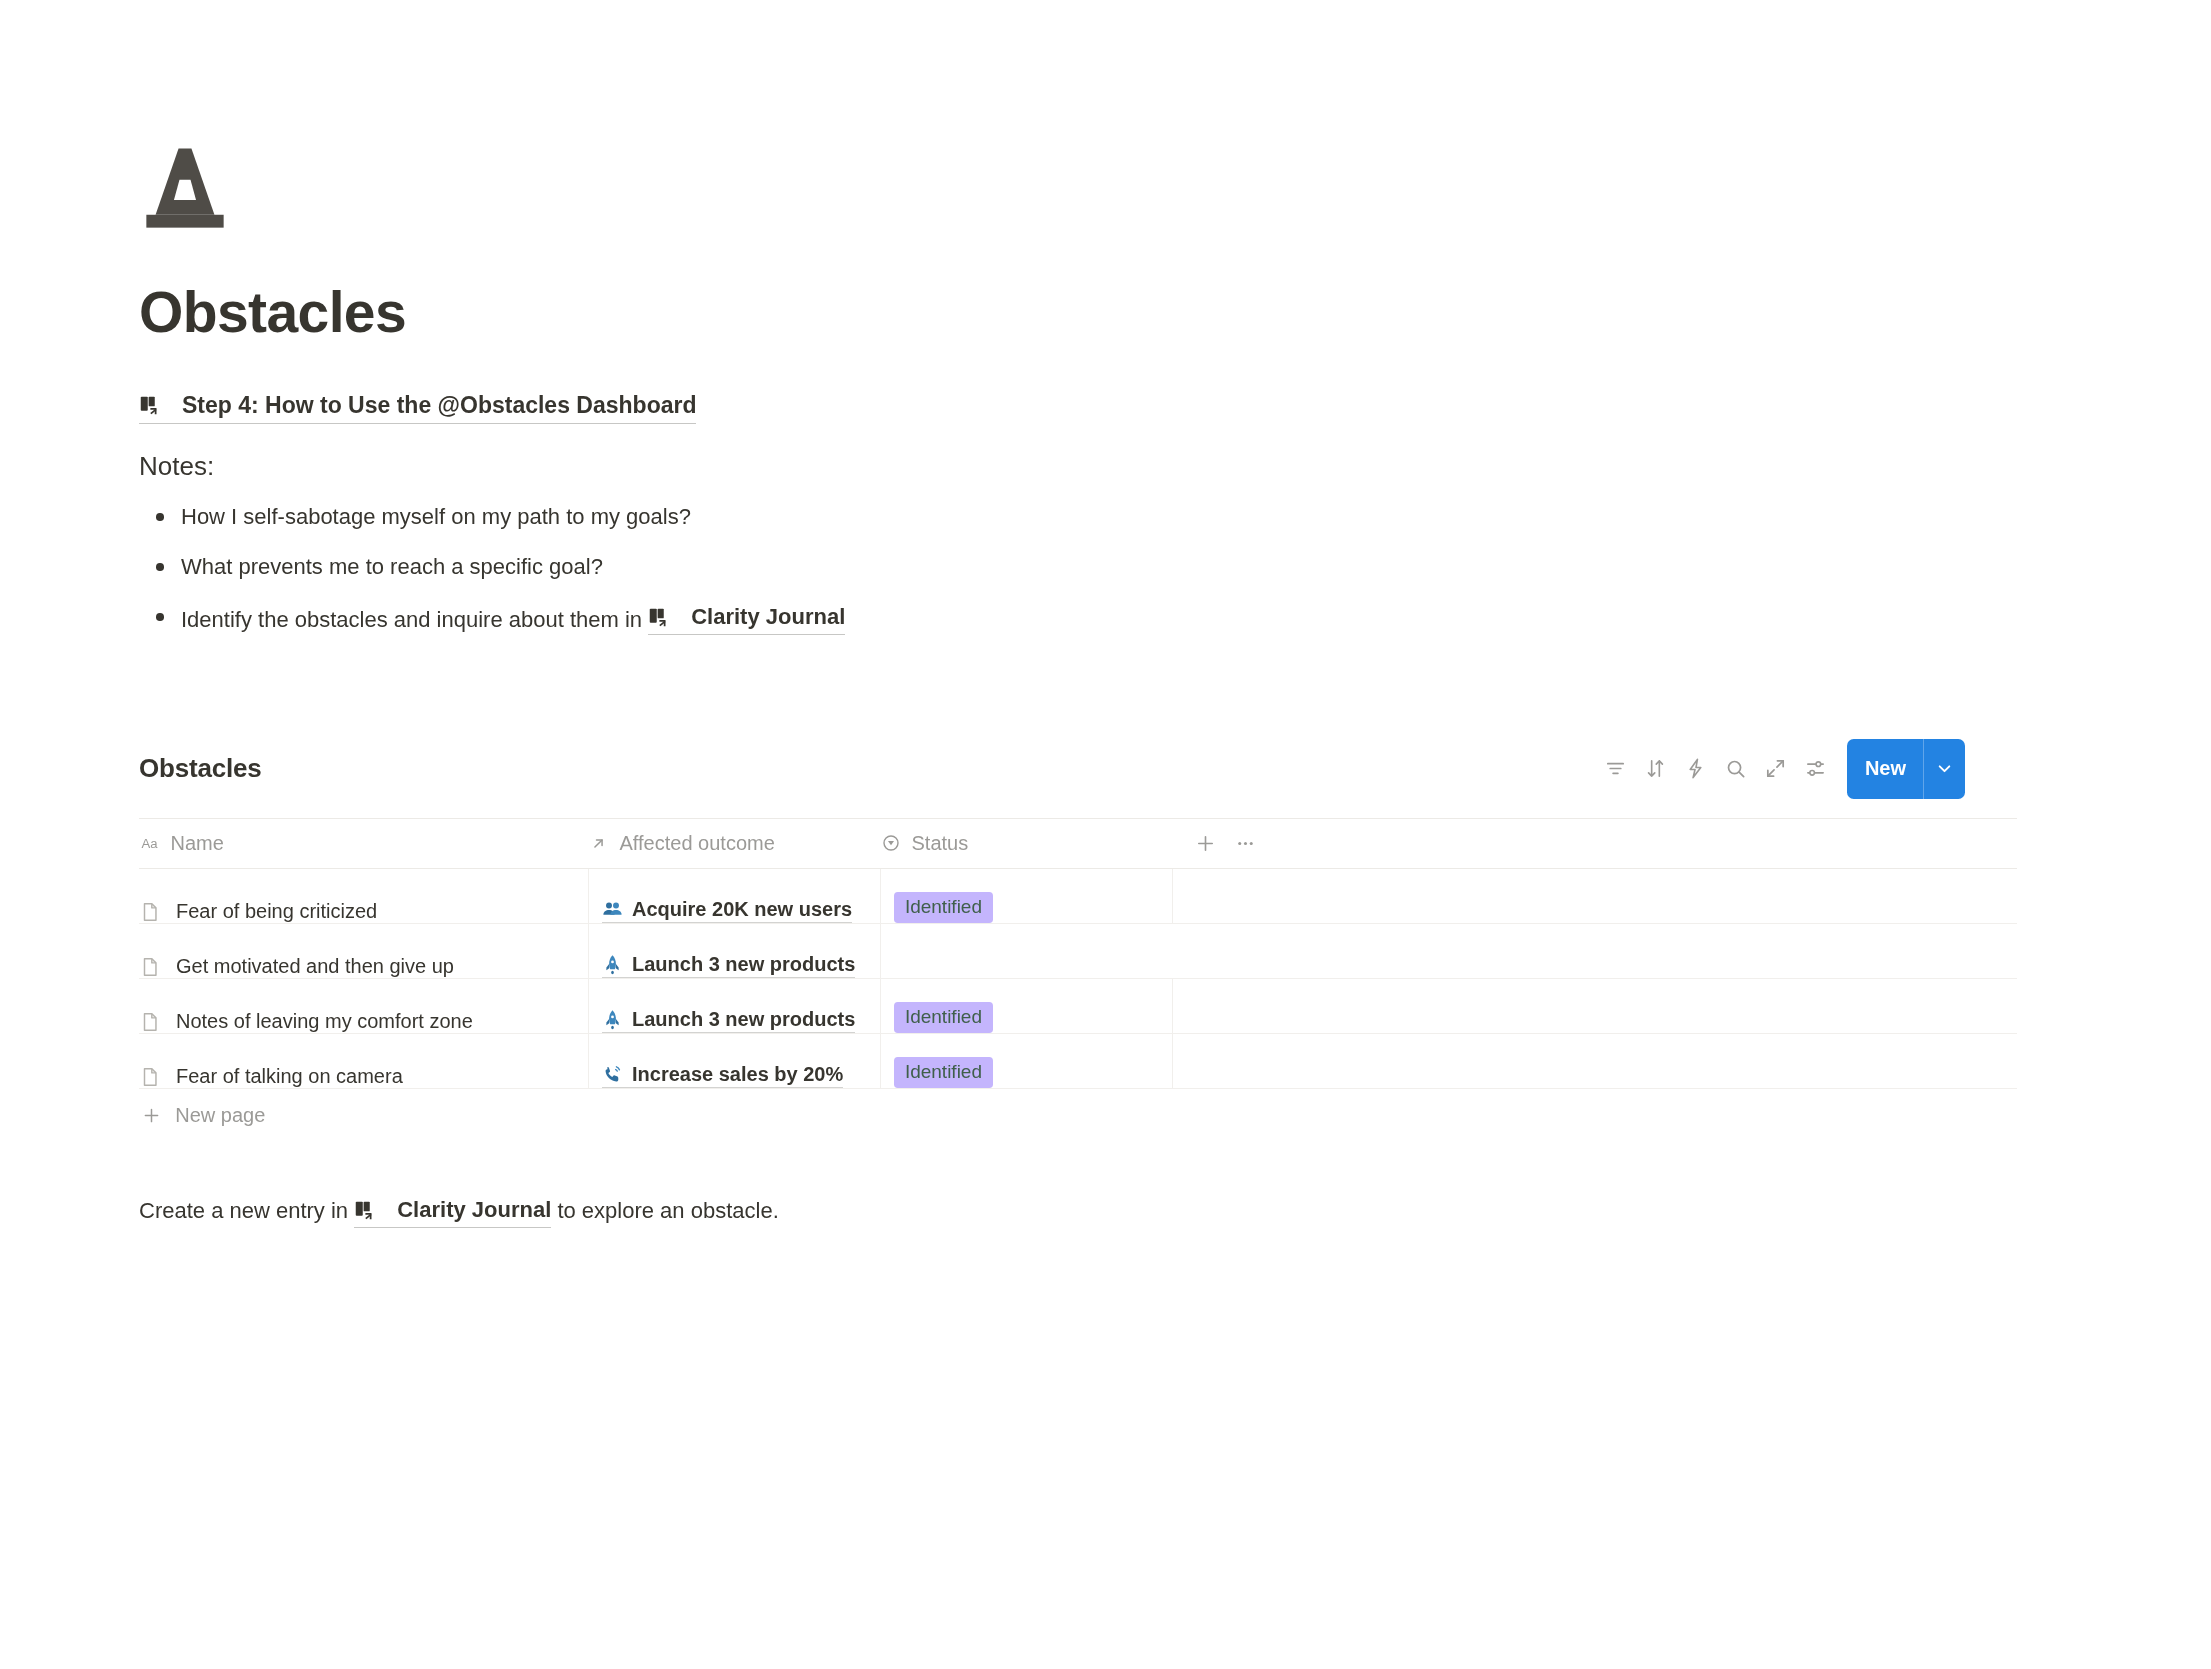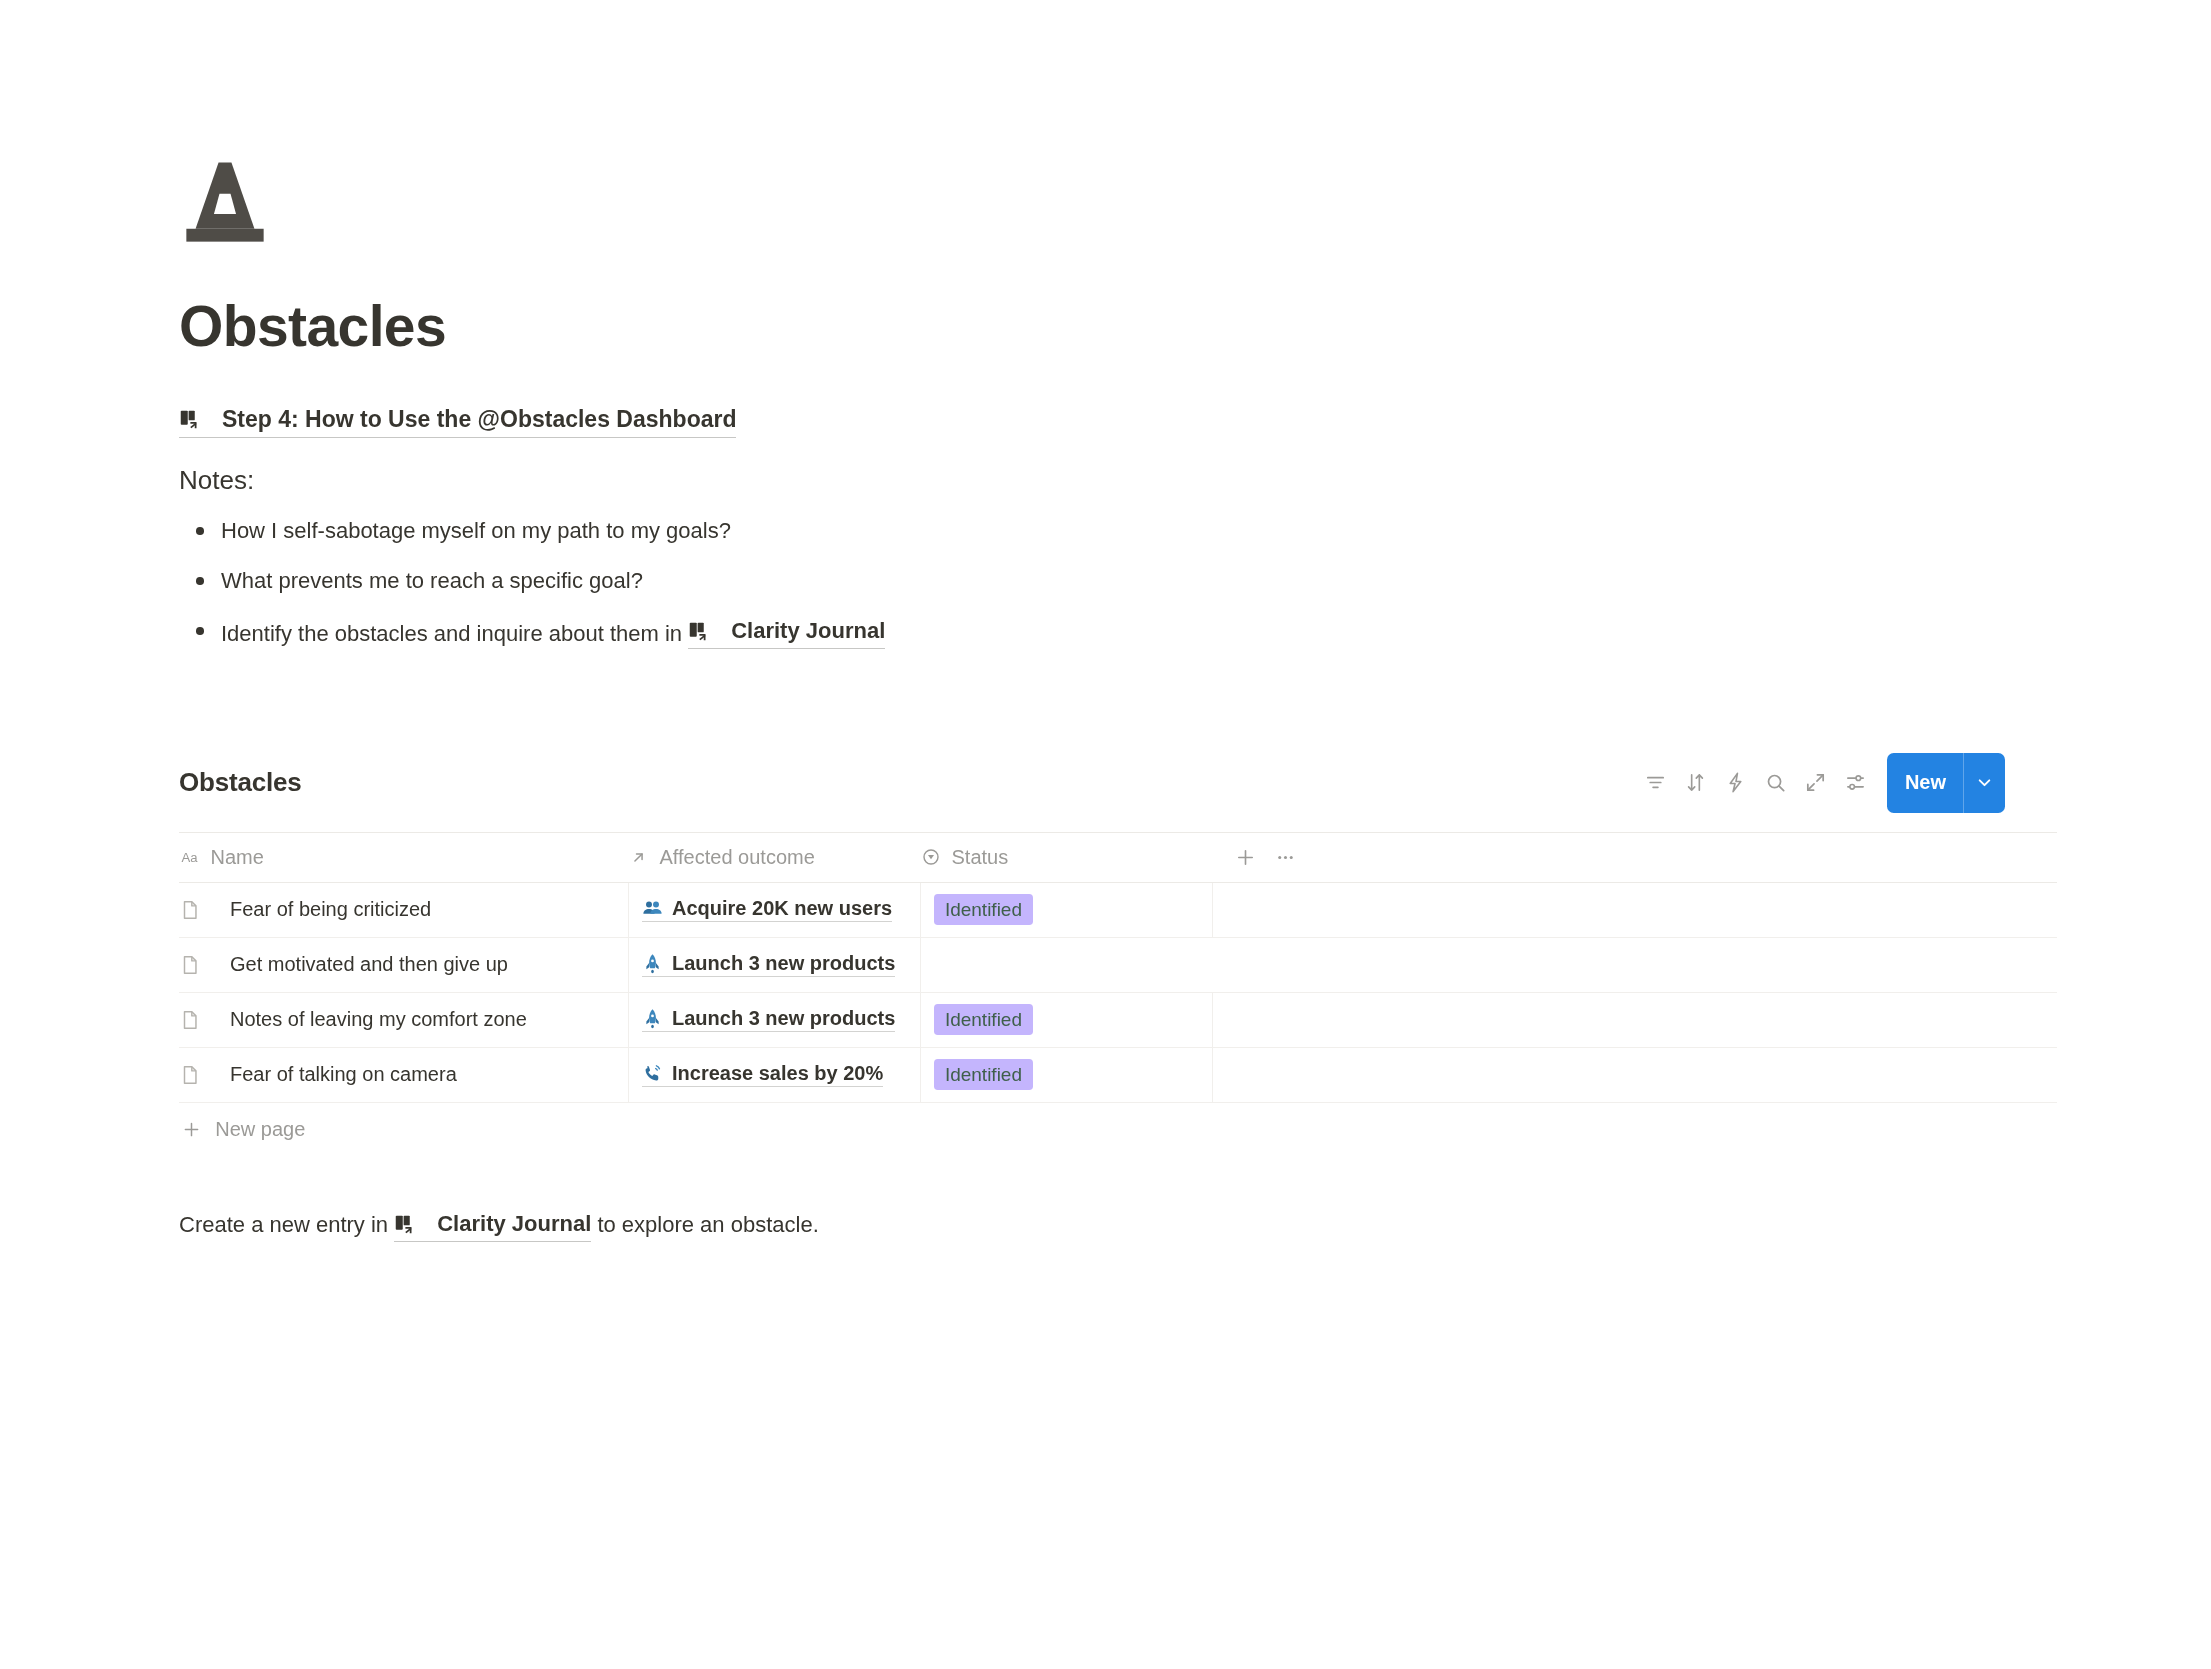--- a/index.html
+++ b/index.html
@@ -18,23 +18,22 @@
   .page {
     position: relative;
     width: 2212px;
     height: 1670px;
     padding: 0;
   }
 
   .content {
     position: absolute;
     left: 139px;
-    top: 14px;
+    top: 0;
     width: 1950px;
-    margin-left: 40px;
   }
 
   
   .page-icon {
     margin-top: 143px;
     width: 92px;
     height: 92px;
     display: block;
   }
 
@@ -210,22 +209,22 @@
   }
 
   .tbl-row {
     display: flex;
     align-items: stretch;
     height: 55px;
     border-bottom: 1px solid #f1efec;
   }
   .td {
     display: flex;
-    align-items: center;
-    gap: 29px;
+    align-items: flex-end;
+    gap: 15px;
     height: 100%;
     font-size: 20px;
     color: #37352f;
     overflow: hidden;
   }
   .td.cell-name    { width: 449px; padding-right: 13.4px; }
   .td.cell-outcome { width: 292px; border-left: 1px solid #f1efec; padding-left: 13.4px; }
   .td.cell-status  { width: 292px; border-left: 1px solid #f1efec; padding-left: 13.4px; }
   .td.cell-blank   { flex: 1; border-left: 1px solid #f1efec; }
 

